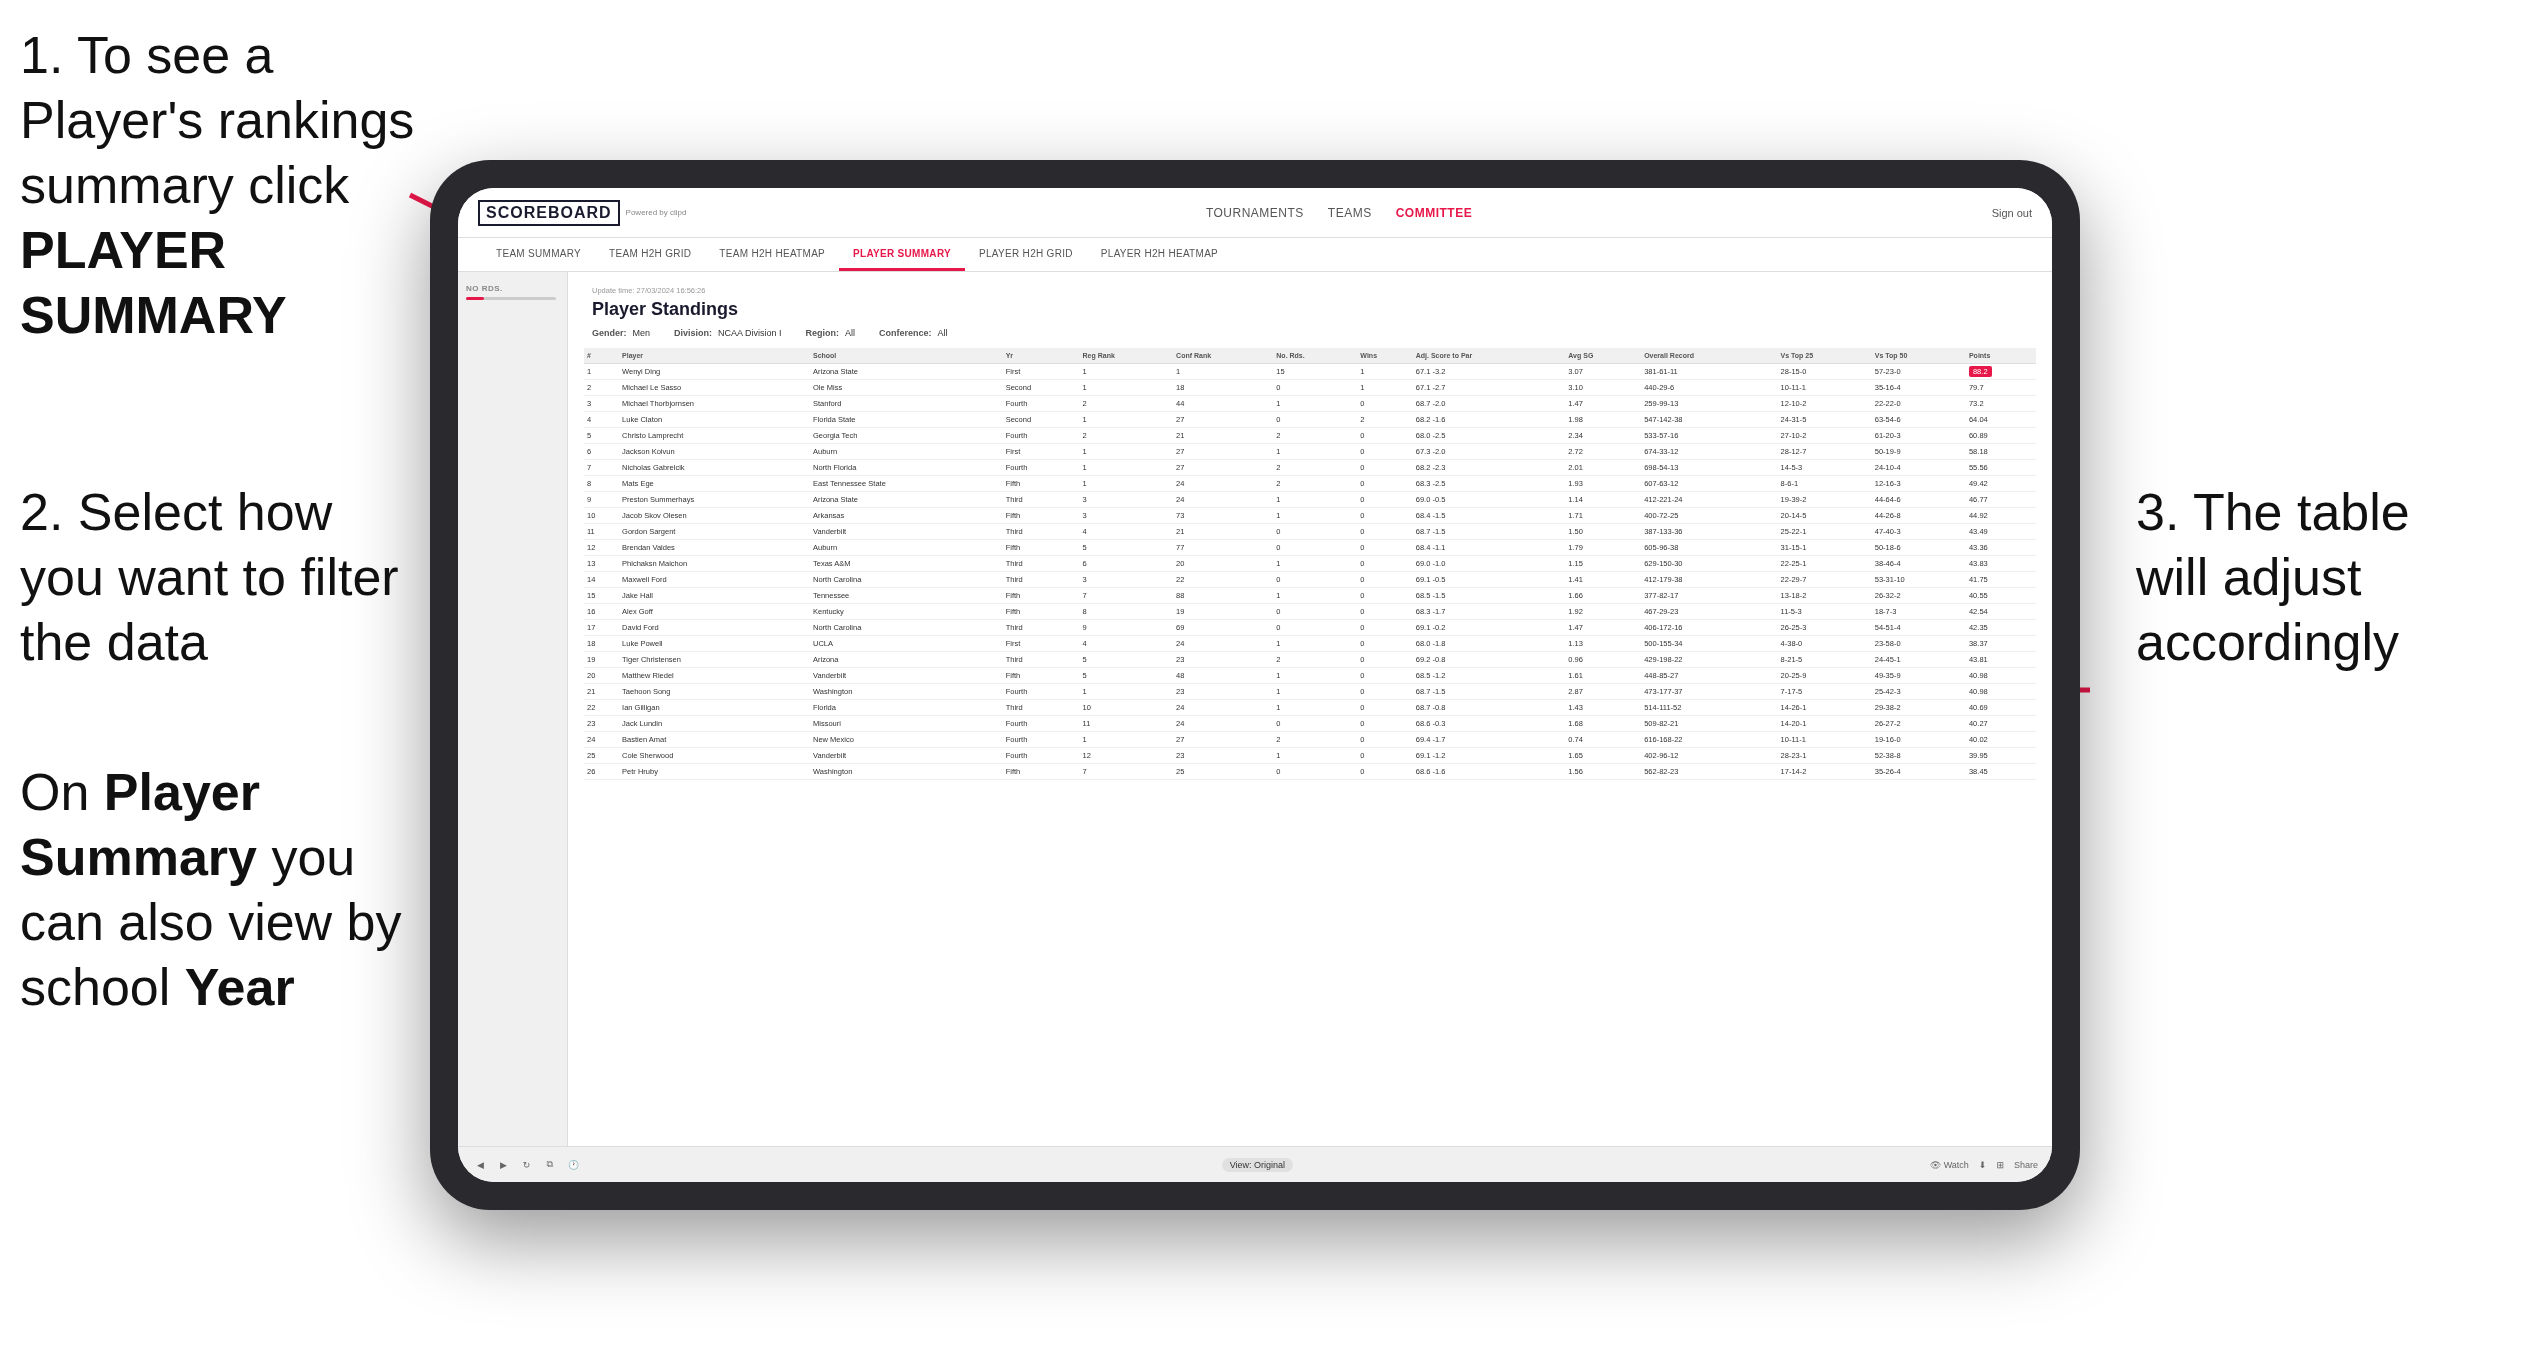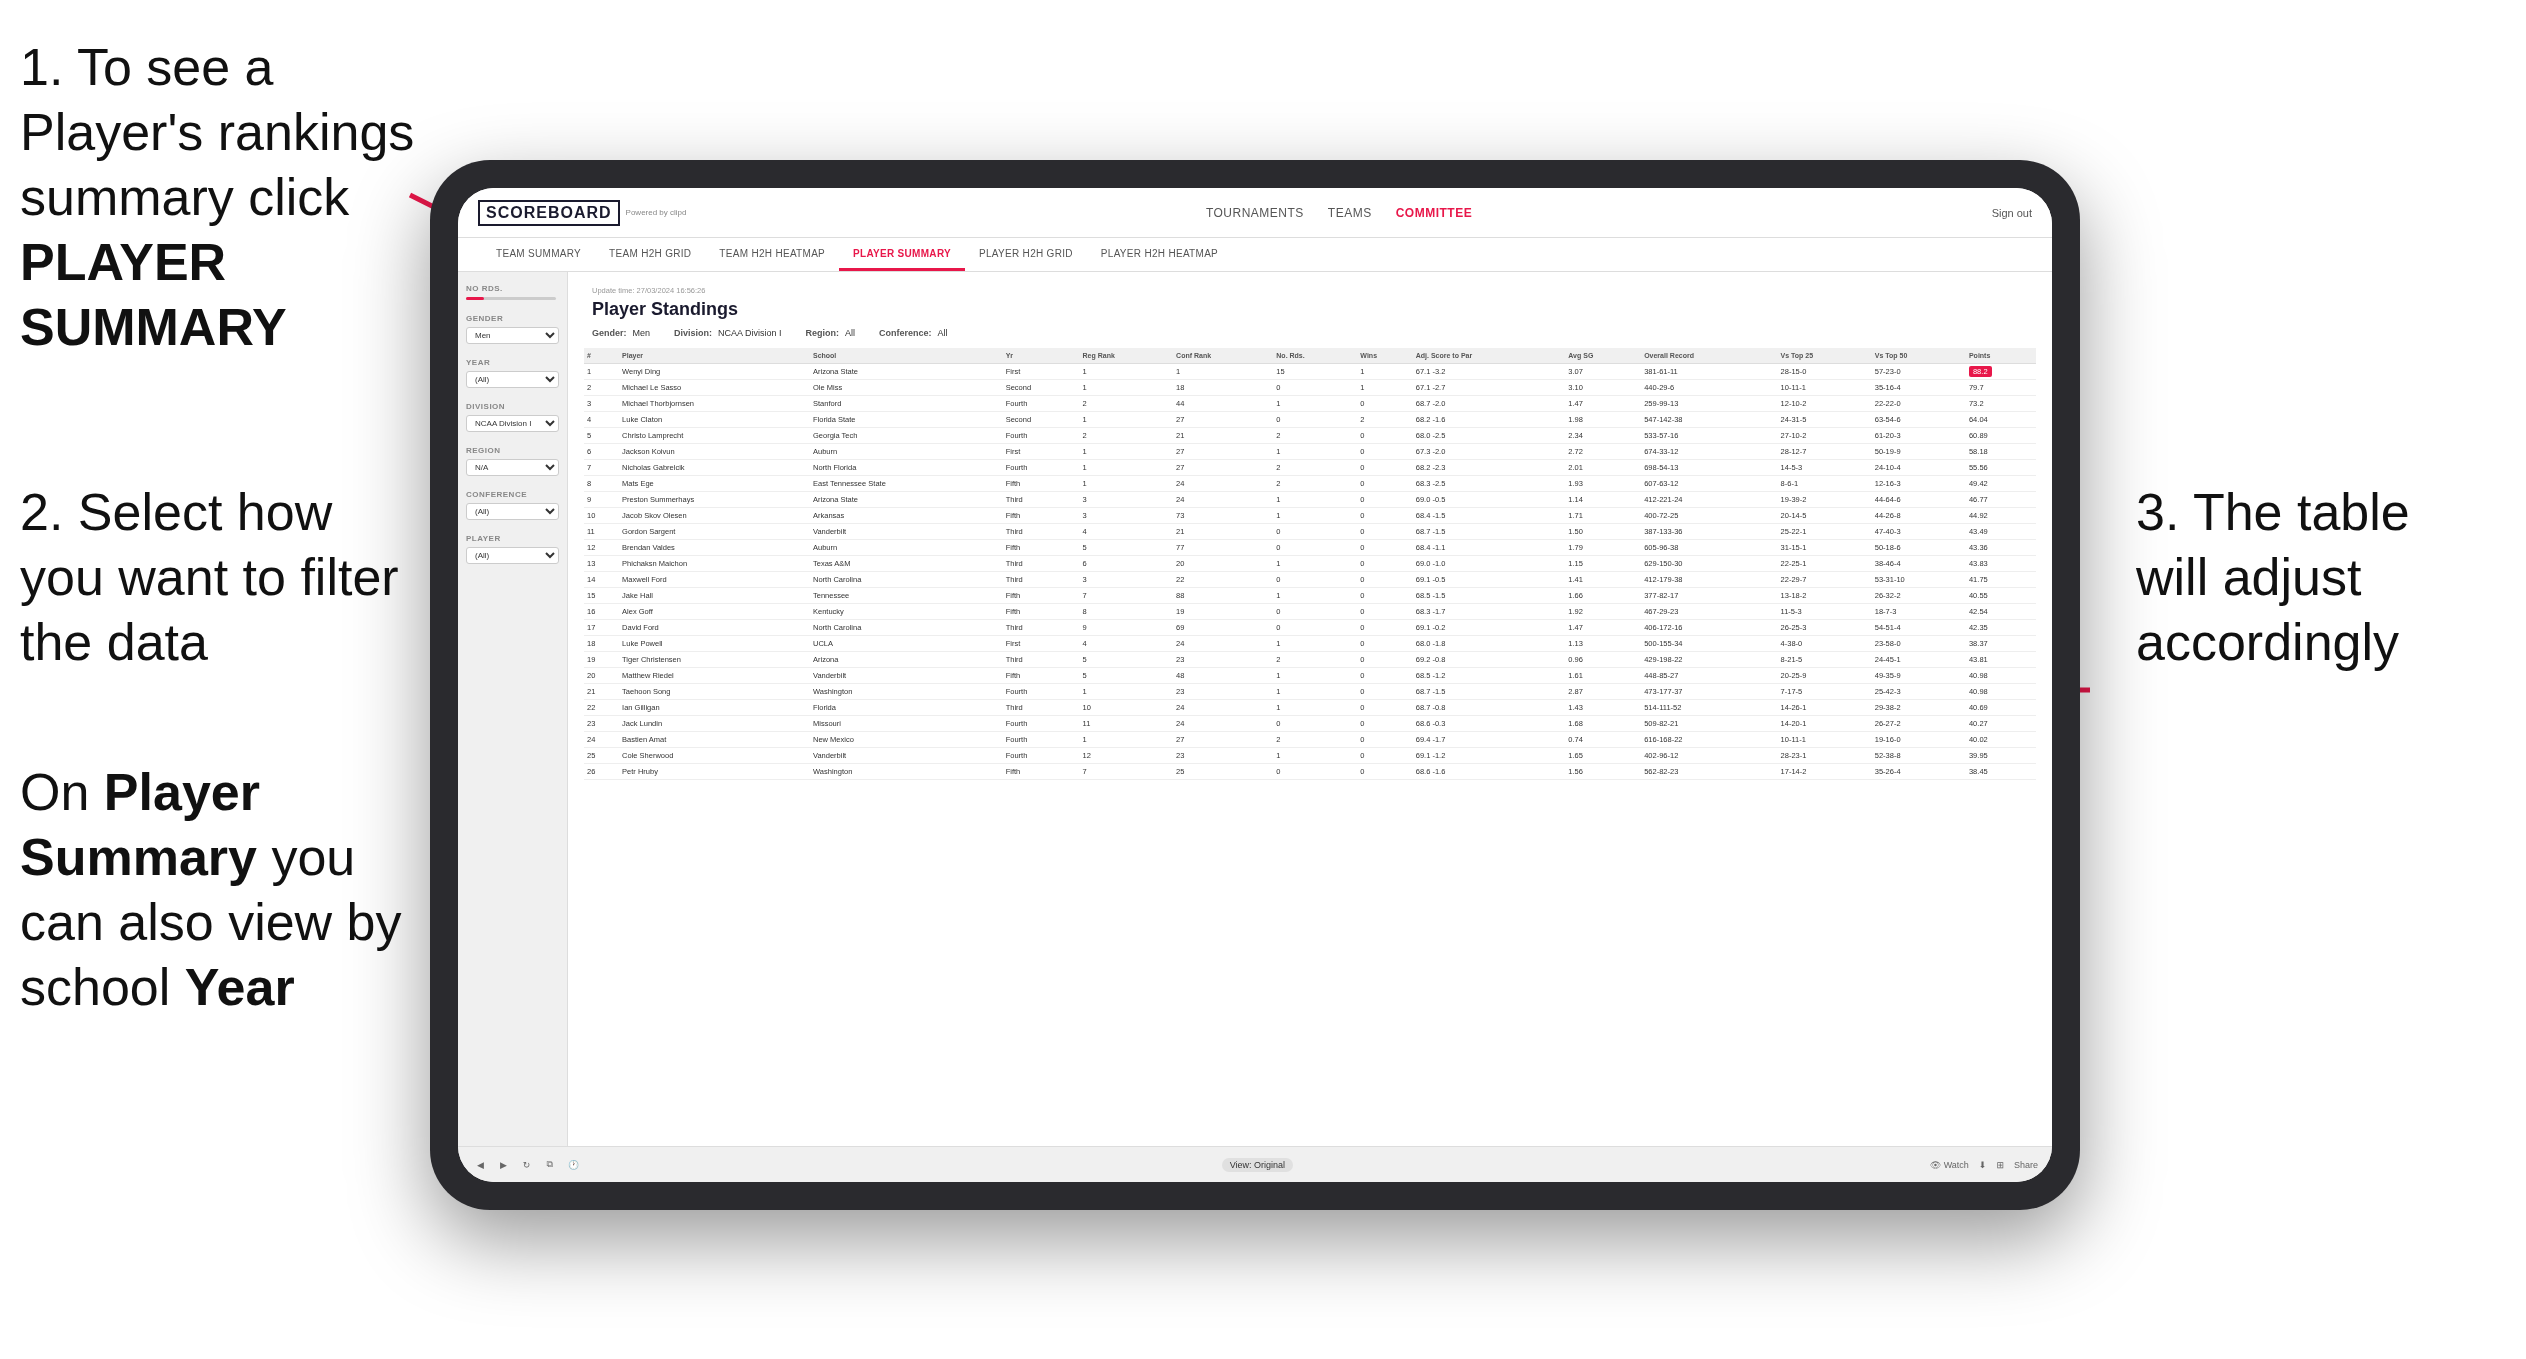--- a/index.html
+++ b/index.html
@@ -8,21 +8,21 @@
       font-family: -apple-system, BlinkMacSystemFont, 'Segoe UI', Arial, sans-serif;
       width: 2526px;
       min-height: 1359px;
       position: relative;
       overflow: hidden;
     }
 
     
     .instruction-1 {
       position: absolute;
-      top: 35px;
+      top: 23px;
       left: 20px;
       width: 420px;
       font-size: 52px;
       line-height: 1.25;
       color: #111;
     }
     .instruction-1 strong { font-weight: 900; }
 
     .instruction-2 {
       position: absolute;
@@ -184,21 +184,21 @@
       background: #f5f5f5;
     }
 
     
     .sidebar {
       width: 110px;
       background: #f0f0f0;
       border-right: 1px solid #ddd;
       padding: 12px 8px;
       display: flex;
-      flex-direction: column;
+      flex-direction: row;
       gap: 14px;
       flex-shrink: 0;
     }
 
     .sidebar-section {
       display: flex;
       flex-direction: column;
       gap: 4px;
     }
 

